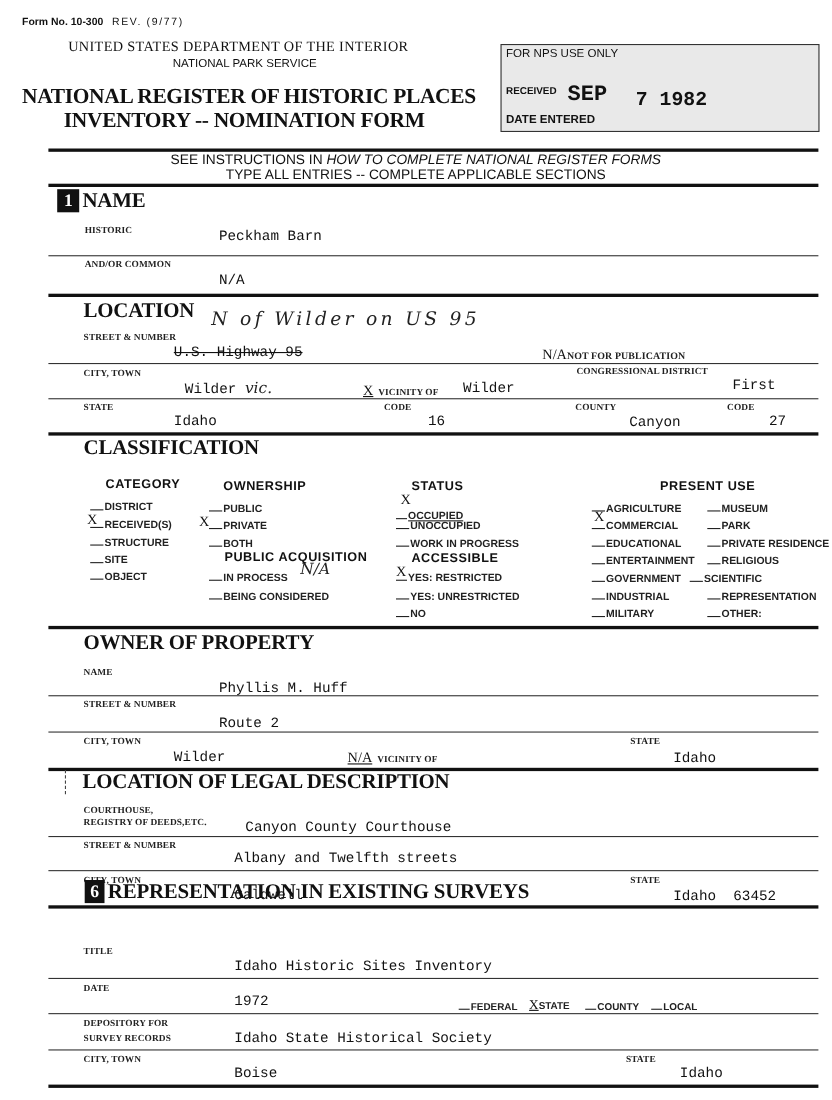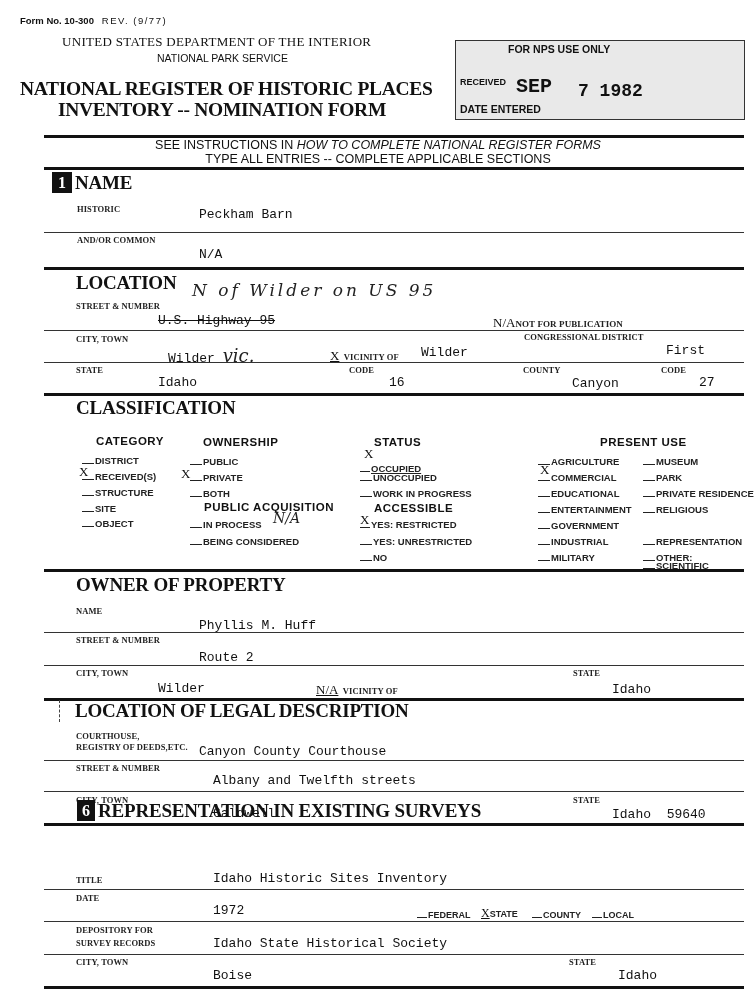--- a/index.html
+++ b/index.html
@@ -27,21 +27,21 @@
 
 <div class="abs sans" style="left:20px;top:15px;font-size:9.5px;font-weight:bold;">
   <span>Form No. 10-300</span>&nbsp;&nbsp;&nbsp;<span style="letter-spacing:1.5px;font-weight:normal;">REV. (9/77)</span>
 </div>
 <div class="abs serif" style="left:62px;top:34px;font-size:13px;letter-spacing:0.3px;">UNITED STATES DEPARTMENT OF THE INTERIOR</div>
 <div class="abs sans" style="left:157px;top:52px;font-size:10.5px;">NATIONAL PARK SERVICE</div>
 <div class="abs serif" style="left:20px;top:78px;font-size:19.5px;font-weight:bold;letter-spacing:-0.3px;">NATIONAL REGISTER OF HISTORIC PLACES</div>
 <div class="abs serif" style="left:58px;top:99px;font-size:19.5px;font-weight:bold;letter-spacing:-0.3px;">INVENTORY -- NOMINATION FORM</div>
 
 <div class="nps-box">
-  <div class="abs sans" style="left:4px;top:2px;font-size:10.5px;font-weight:bold;margin-left:48px;">FOR NPS USE ONLY</div>
+  <div class="abs sans" style="left:4px;top:2px;font-size:10.5px;font-weight:normal;">FOR NPS USE ONLY</div>
   <div class="abs sans" style="left:4px;top:36px;font-size:9px;font-weight:bold;">RECEIVED</div>
   <div class="abs mono" style="left:60px;top:34px;font-size:20px;font-weight:bold;letter-spacing:0;">SEP</div>
   <div class="abs mono" style="left:122px;top:40px;font-size:18px;font-weight:bold;text-align:center;">7 1982</div>
   <div class="abs sans" style="left:4px;top:62px;font-size:10.5px;font-weight:bold;">DATE ENTERED</div>
 </div>
 
 <div class="rule thick" style="top:135px;"></div>
 <div class="abs sans" style="left:0;width:756px;text-align:center;top:138px;font-size:12.5px;">
   <span>SEE INSTRUCTIONS IN </span><i>HOW TO COMPLETE NATIONAL REGISTER FORMS</i>
 </div>
@@ -62,21 +62,21 @@
 <div class="abs hand" style="left:192px;top:280px;font-size:17px;letter-spacing:3px;">N of Wilder on US 95</div>
 <div class="abs lbl" style="left:76px;top:301px;">STREET &amp; NUMBER</div>
 <div class="abs val" style="left:158px;top:313px;text-decoration:line-through;">U.S. Highway 95</div>
 <div class="abs" style="left:493px;top:313px;">
   <span class="val" style="font-family:'Liberation Serif',serif;font-size:13px;">N/A</span><span class="lbl" style="font-size:9px;">NOT FOR PUBLICATION</span>
 </div>
 <div class="rule thin" style="top:330px;"></div>
 <div class="abs lbl" style="left:76px;top:334px;">CITY, TOWN</div>
 <div class="abs lbl" style="left:524px;top:332px;">CONGRESSIONAL DISTRICT</div>
 <div class="abs val" style="left:168px;top:345px;">
-  <span>Wilder</span> <span class="hand" style="font-size:18px;text-align:right;">vic.</span>
+  <span>Wilder</span> <span class="hand" style="font-size:14px;text-align:right;">vic.</span>
 </div>
 <div class="abs" style="left:330px;top:346px;">
   <span class="mark" style="text-decoration:underline;">X</span> <span class="lbl">VICINITY OF</span>
 </div>
 <div class="abs val" style="left:421px;top:345px;">Wilder</div>
 <div class="abs val" style="left:666px;top:343px;">First</div>
 <div class="rule thin" style="top:362px;"></div>
 <div class="abs lbl" style="left:76px;top:365px;">STATE</div>
 <div class="abs lbl" style="left:349px;top:365px;">CODE</div>
 <div class="abs lbl" style="left:523px;top:365px;">COUNTY</div>
@@ -125,21 +125,21 @@
 <div class="abs opt" style="left:538px;top:487px;"><span class="blank"></span><span>EDUCATIONAL</span></div>
 <div class="abs opt" style="left:538px;top:503px;"><span class="blank"></span><span>ENTERTAINMENT</span></div>
 <div class="abs opt" style="left:538px;top:519px;"><span class="blank"></span><span>GOVERNMENT</span></div>
 <div class="abs opt" style="left:538px;top:535px;"><span class="blank"></span><span>INDUSTRIAL</span></div>
 <div class="abs opt" style="left:538px;top:551px;"><span class="blank"></span><span>MILITARY</span></div>
 
 <div class="abs opt" style="left:643px;top:455px;"><span class="blank"></span><span>MUSEUM</span></div>
 <div class="abs opt" style="left:643px;top:471px;"><span class="blank"></span><span>PARK</span></div>
 <div class="abs opt" style="left:643px;top:487px;"><span class="blank"></span><span>PRIVATE RESIDENCE</span></div>
 <div class="abs opt" style="left:643px;top:503px;"><span class="blank"></span><span>RELIGIOUS</span></div>
-<div class="abs opt" style="left:643px;top:519px;margin-top:40px;"><span class="blank"></span><span>SCIENTIFIC</span></div>
+<div class="abs opt" style="left:627px;top:519px;"><span class="blank"></span><span>SCIENTIFIC</span></div>
 <div class="abs opt" style="left:643px;top:535px;"><span class="blank"></span><span>REPRESENTATION</span></div>
 <div class="abs opt" style="left:643px;top:551px;"><span class="blank"></span><span>OTHER:</span></div>
 
 <div class="rule thick" style="top:569px;"></div>
 
 <div class="abs sec-title" style="left:76px;top:574px;">OWNER OF PROPERTY</div>
 <div class="abs lbl" style="left:76px;top:606px;">NAME</div>
 <div class="abs val" style="left:199px;top:618px;">Phyllis M. Huff</div>
 <div class="rule thin" style="top:632px;"></div>
 <div class="abs lbl" style="left:76px;top:635px;">STREET &amp; NUMBER</div>
@@ -151,37 +151,37 @@
 <div class="abs" style="left:316px;top:680px;">
   <span class="val" style="font-family:'Liberation Serif',serif;text-decoration:underline;">N/A</span> <span class="lbl">VICINITY OF</span>
 </div>
 <div class="abs val" style="left:612px;top:682px;">Idaho</div>
 <div class="rule thick" style="top:698px;"></div>
 
 <div class="abs" style="left:59px;top:700px;height:22px;border-left:1.5px dashed #444;"></div>
 <div class="abs sec-title" style="left:75px;top:700px;">LOCATION OF LEGAL DESCRIPTION</div>
 <div class="abs lbl" style="left:76px;top:731px;">COURTHOUSE,</div>
 <div class="abs lbl" style="left:76px;top:742px;">REGISTRY OF DEEDS,ETC.</div>
-<div class="abs val" style="left:199px;top:744px;">Canyon County Courthouse</div>
+<div class="abs val" style="left:223px;top:744px;">Canyon County Courthouse</div>
 <div class="rule thin" style="top:760px;"></div>
 <div class="abs lbl" style="left:76px;top:763px;">STREET &amp; NUMBER</div>
 <div class="abs val" style="left:213px;top:773px;">Albany and Twelfth streets</div>
 <div class="rule thin" style="top:791px;"></div>
 <div class="abs lbl" style="left:76px;top:795px;">CITY, TOWN</div>
 <div class="abs lbl" style="left:573px;top:795px;">STATE</div>
 <div class="abs val" style="left:213px;top:806px;">Caldwell</div>
 <div class="abs val" style="left:612px;top:807px;">
-  <span>Idaho</span>&nbsp;&nbsp;<span>59640</span>
+  <span>Idaho</span>&nbsp;&nbsp;<span>63452</span>
 </div>
 <div class="rule thick" style="top:823px;"></div>
 
 <div class="abs sec-title" style="left:48px;top:800px;padding-left:29px;">
   <span class="badge" style="width:18px;">6</span><span>REPRESENTATION IN EXISTING SURVEYS</span>
 </div>
-<div class="abs lbl" style="left:76px;top:859px;margin-top:16px;">TITLE</div>
+<div class="abs lbl" style="left:76px;top:859px;">TITLE</div>
 <div class="abs val" style="left:213px;top:871px;">Idaho Historic Sites Inventory</div>
 <div class="rule thin" style="top:889px;"></div>
 <div class="abs lbl" style="left:76px;top:893px;">DATE</div>
 <div class="abs val" style="left:213px;top:903px;">1972</div>
 <div class="abs opt" style="left:417px;top:908px;font-size:9px;"><span class="blank" style="width:10px;"></span><span>FEDERAL</span></div>
 <div class="abs opt" style="left:481px;top:906px;font-size:9px;"><span class="mark" style="text-decoration:underline;font-size:12px;">X</span><span>STATE</span></div>
 <div class="abs opt" style="left:532px;top:908px;font-size:9px;"><span class="blank" style="width:10px;"></span><span>COUNTY</span></div>
 <div class="abs opt" style="left:592px;top:908px;font-size:9px;"><span class="blank" style="width:10px;"></span><span>LOCAL</span></div>
 <div class="rule thin" style="top:921px;"></div>
 <div class="abs lbl" style="left:76px;top:925px;">DEPOSITORY FOR</div>

